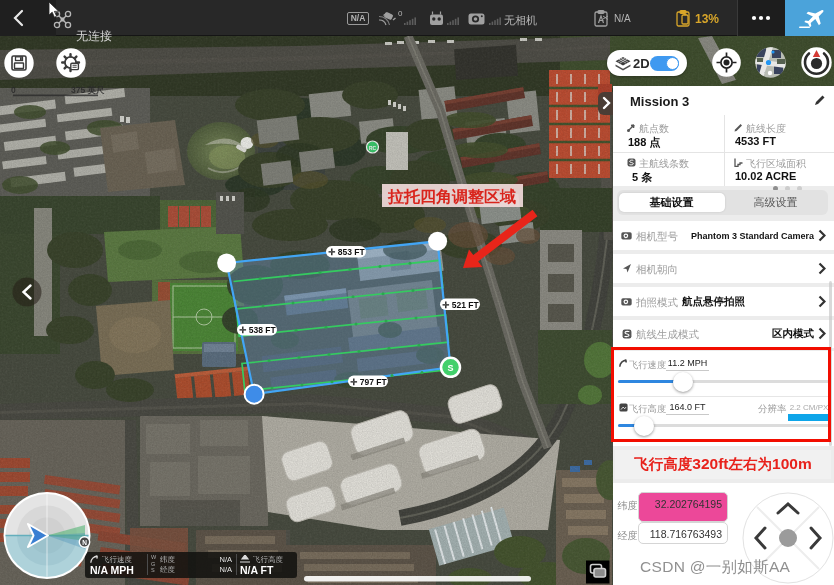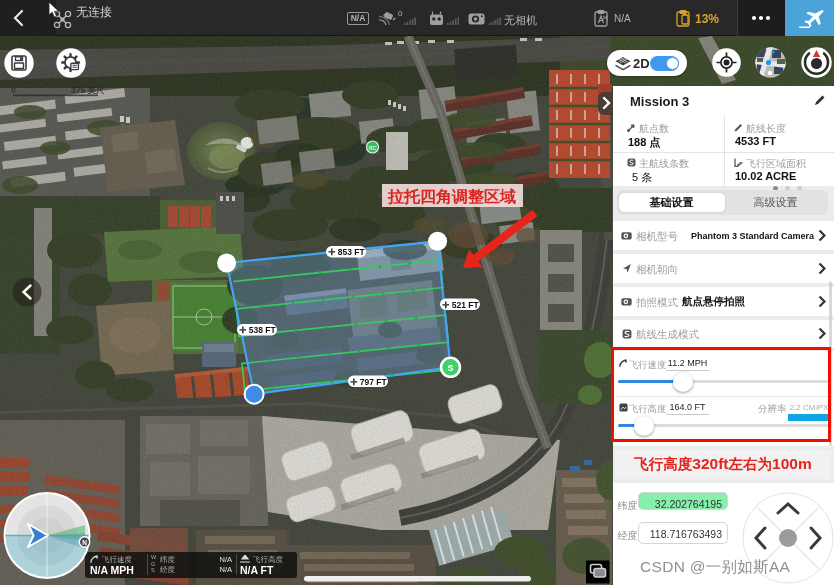--- a/index.html
+++ b/index.html
@@ -707,21 +707,21 @@
     <g fill="none" stroke="#b7b7b7" stroke-width="1.3">
       <circle cx="4" cy="4" r="2.6"></circle>
           <circle cx="15" cy="4" r="2.6"></circle>
           <circle cx="4" cy="15" r="2.6"></circle>
           <circle cx="15" cy="15" r="2.6"></circle>
       <path d="M5.8 5.8 L13.2 13.2 M13.2 5.8 L5.8 13.2"></path>
       <rect x="7.6" y="7.6" width="3.8" height="3.8" rx="1" fill="#b7b7b7" stroke="none"></rect>
     </g>
   </svg>
 
-  <div class="abs" style="left:76px;top:4px;font-size:12px;color:#d6d6d6;">无连接</div>
+  <div class="abs" style="left:76px;top:28px;font-size:12px;color:#d6d6d6;">无连接</div>
 
   <svg class="abs" style="left:47px;top:1px;z-index:90;" width="14" height="18" viewBox="0 0 14 18">
         <path d="M2 1 L2 14 L5.2 11.2 L7.4 16.2 L9.6 15.2 L7.4 10.4 L11.6 10.2 Z" fill="#fff" stroke="#222" stroke-width="0.8"></path>
       </svg>
 
   <div class="abs" style="left:347px;top:12px;width:20px;height:11px;border:1px solid #9a9a9a;border-radius:2px;color:#b5b5b5;font-size:8.5px;font-weight:bold;text-align:center;line-height:11px;">N/A</div>
 
   <svg class="abs" style="left:377px;top:11px;" width="20" height="15" viewBox="0 0 20 15">
     <g stroke="#a0a0a0" fill="none" stroke-width="1.2">
       <path d="M2 9 a7 7 0 0 1 7 5"></path>
@@ -847,21 +847,21 @@
         <path d="M0.5 8.5 l2-0.6 5.5-5.5 -1.4-1.4 -5.5 5.5 z" fill="#555"></path>
       </svg>
   <div class="abs" style="left:133px;top:36px;font-size:10px;color:#9b9b9b;">航线长度</div>
   <div class="abs" style="left:122px;top:49px;font-size:11px;font-weight:bold;color:#111;">4533 FT</div>
 
   <svg class="abs" style="left:14px;top:72px;" width="9" height="9" viewBox="0 0 9 9">
         <rect x="0.5" y="0.5" width="8" height="8" rx="2" fill="#555"></rect>
         <path d="M6.3 2.6 c0-0.7-3.6-0.8-3.6 0.8 c0 1.5 3.6 0.8 3.6 2.3 c0 1.5-3.8 1.3-3.8 0.5" stroke="#fff" stroke-width="1" fill="none"></path>
       </svg>
   <div class="abs" style="left:26px;top:71px;font-size:10px;color:#9b9b9b;">主航线条数</div>
-  <div class="abs" style="left:19px;top:84px;font-size:11px;font-weight:normal;color:#111;">5 条</div>
+  <div class="abs" style="left:19px;top:84px;font-size:11px;font-weight:bold;color:#111;">5 条</div>
 
   <svg class="abs" style="left:121px;top:72px;" width="9" height="9" viewBox="0 0 9 9">
         <path d="M1 0.5 v8 h3 v-2 h2 v-1.5 h2.5" stroke="#555" stroke-width="1.3" fill="none"></path>
       </svg>
   <div class="abs" style="left:133px;top:71px;font-size:10px;color:#9b9b9b;">飞行区域面积</div>
   <div class="abs" style="left:122px;top:84px;font-size:11px;font-weight:bold;color:#111;">10.02 ACRE</div>
 
   <div class="abs" style="left:160px;top:90.5px;width:50px;"><span style="display:inline-block;width:5px;height:5px;border-radius:3px;background:#8f8f8f;margin-right:7px;"></span><span style="display:inline-block;width:5px;height:5px;border-radius:3px;background:#cdcdcd;margin-right:7px;"></span><span style="display:inline-block;width:5px;height:5px;border-radius:3px;background:#cdcdcd;"></span></div>
 
   <div class="abs" style="left:4px;top:103.5px;width:211px;height:25px;background:#e2e2e2;border-radius:6px;"></div>
@@ -902,20 +902,21 @@
   <svg class="abs" style="left:205px;top:209px;" width="8" height="13" viewBox="0 0 8 13">
         <path d="M1.5 1.5 L6.5 6.5 L1.5 11.5" stroke="#333" stroke-width="2.2" fill="none"></path>
       </svg>
 
   <div class="abs" style="left:0;top:234px;width:221px;height:28px;background:#fff;"></div>
   <svg class="abs" style="left:9px;top:243px;" width="10" height="10" viewBox="0 0 9 9">
         <rect x="0.5" y="0.5" width="8" height="8" rx="2" fill="#555"></rect>
         <path d="M6.3 2.6 c0-0.7-3.6-0.8-3.6 0.8 c0 1.5 3.6 0.8 3.6 2.3 c0 1.5-3.8 1.3-3.8 0.5" stroke="#fff" stroke-width="1" fill="none"></path>
       </svg>
   <div class="abs" style="left:23px;top:242px;font-size:10.5px;color:#9b9b9b;">航线生成模式</div>
+  <div class="abs" style="left:0px;top:241px;width:201px;text-align:right;font-size:10.5px;font-weight:bold;color:#111;">区内模式</div>
   <svg class="abs" style="left:205px;top:241px;" width="8" height="13" viewBox="0 0 8 13">
         <path d="M1.5 1.5 L6.5 6.5 L1.5 11.5" stroke="#333" stroke-width="2.2" fill="none"></path>
       </svg>
 
   <div class="abs" style="left:0;top:265px;width:221px;height:95px;background:#fff;"></div>
 
   <svg class="abs" style="left:6px;top:273px;" width="9" height="9" viewBox="0 0 11 11">
         <path d="M1 9.5 a8 8 0 0 1 8-8 M9 1.5 l-2.8 0.6 M9 1.5 l-0.6 2.8" stroke="#444" stroke-width="1.8" fill="none"></path>
       </svg>
 
@@ -949,21 +950,21 @@
   <div class="abs" style="left:-2.5px;top:260.5px;width:214px;height:89px;border:3.5px solid #f20d00;z-index:5;"></div>
 
   <div class="abs" style="left:2px;top:364px;width:216px;height:29px;background:#f1f1f1;"></div>
 
   <div class="abs" style="left:2px;top:369px;width:216px;text-align:center;font-size:14.5px;font-weight:bold;color:#e8221c;">飞行高度<span style="font-size:15.5px;">320ft</span>左右为<span style="font-size:15.5px;">100m</span></div>
 
   <div class="abs" style="left:0;top:397px;width:221px;height:102px;background:#fff;"></div>
 
   <div class="abs" style="left:4.5px;top:413px;font-size:10px;color:#8a8a8a;">纬度</div>
 
-  <div class="abs" style="left:25px;top:406px;width:90px;height:18px;background:#86efac;border:1px solid #d5d5d5;border-radius:5px;line-height:22px;text-align:right;padding-right:5px;font-size:10.5px;color:#333;box-sizing:border-box;">32.202764195</div>
+  <div class="abs" style="left:25px;top:406px;width:90px;height:30px;background:#ec4899;border:1px solid #d5d5d5;border-radius:5px;line-height:22px;text-align:right;padding-right:5px;font-size:10.5px;color:#333;box-sizing:border-box;">32.202764195</div>
 
   <div class="abs" style="left:4.5px;top:443px;font-size:10px;color:#8a8a8a;">经度</div>
 
   <div class="abs" style="left:25px;top:436px;width:90px;height:22px;background:#fff;border:1px solid #d5d5d5;border-radius:5px;line-height:22px;text-align:right;padding-right:5px;font-size:10.5px;color:#333;box-sizing:border-box;">118.716763493</div>
 
   <div class="abs" style="left:216px;top:195px;width:3px;height:165px;background:#c9c9c9;border-radius:2px;opacity:0.7;"></div>
 </div>
 
 <div class="abs" style="left:598px;top:92px;width:15px;height:23px;background:#4a3d35;border-radius:6px 0 0 6px;z-index:4;"></div>
 <svg class="abs" style="left:602px;top:96px;z-index:4;" width="9" height="14" viewBox="0 0 9 14">

